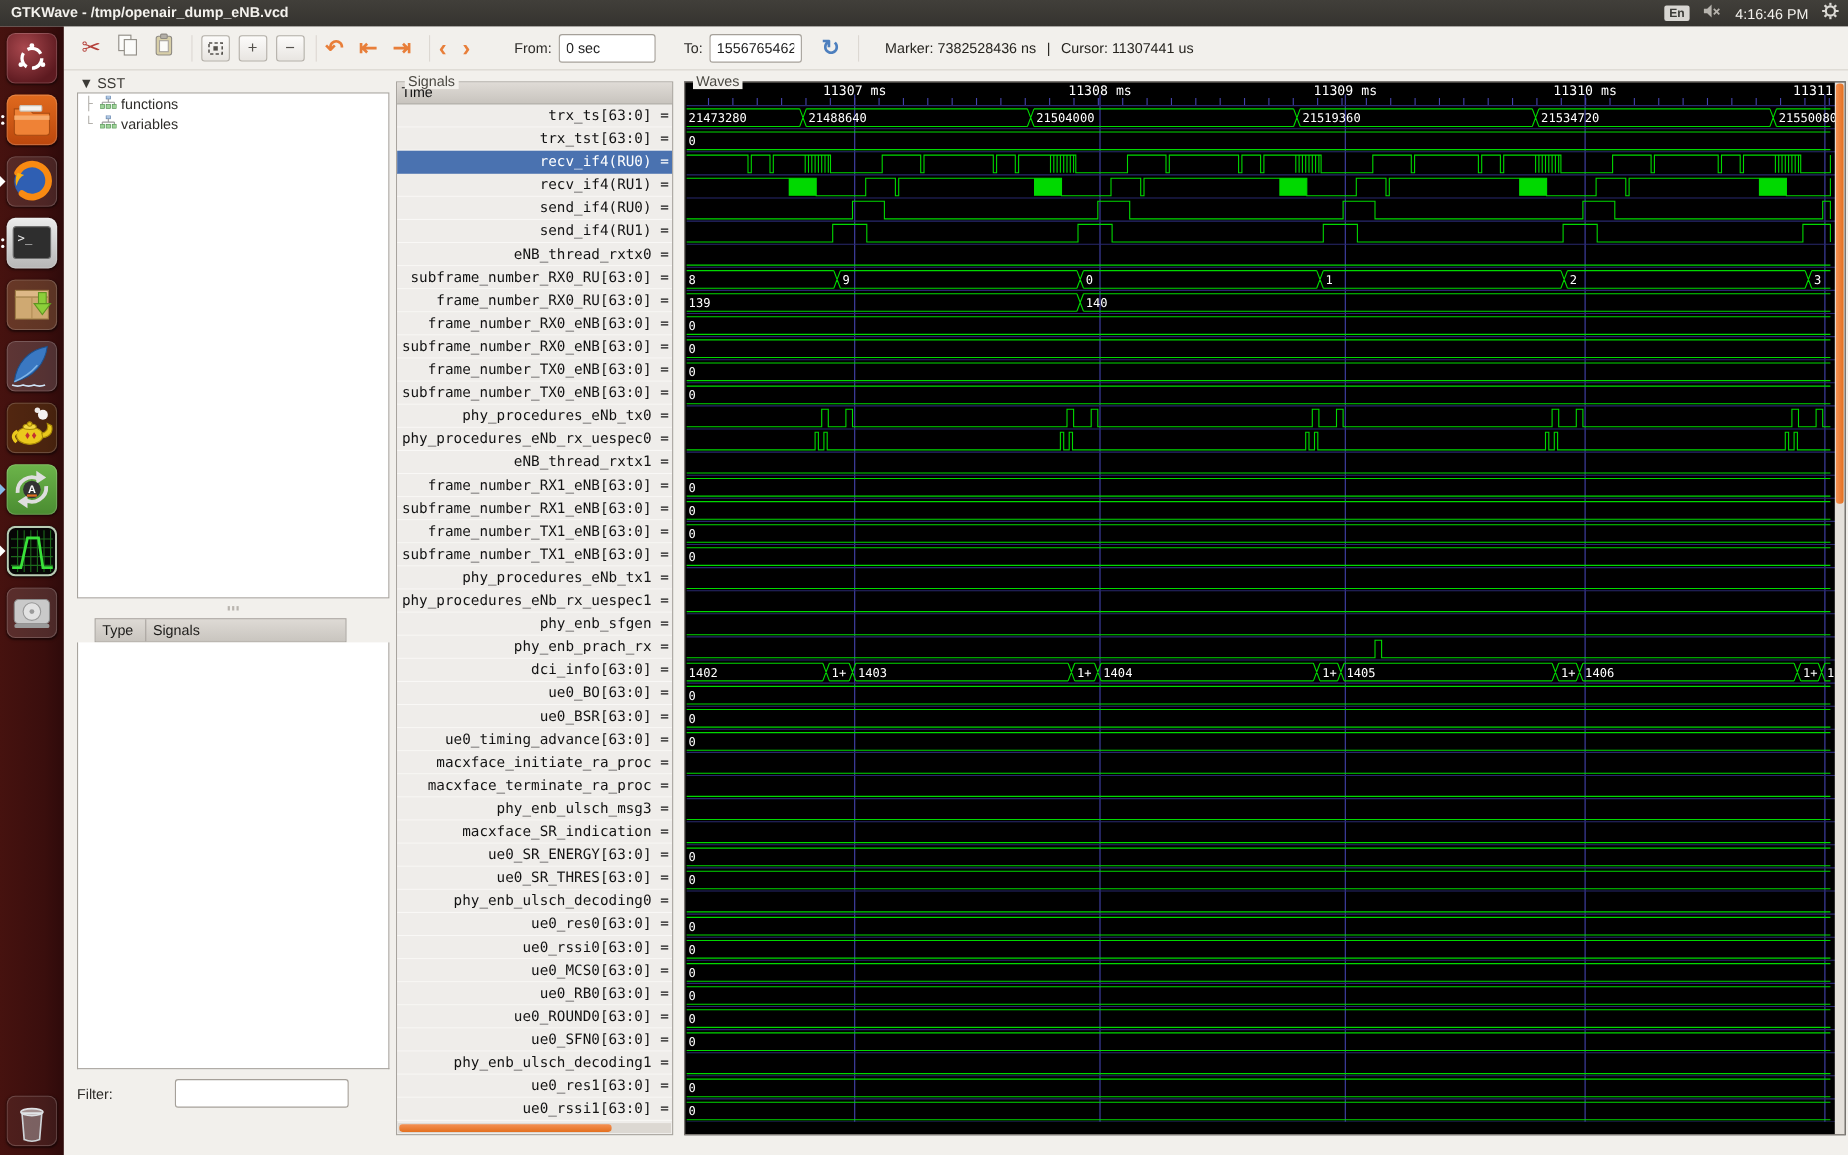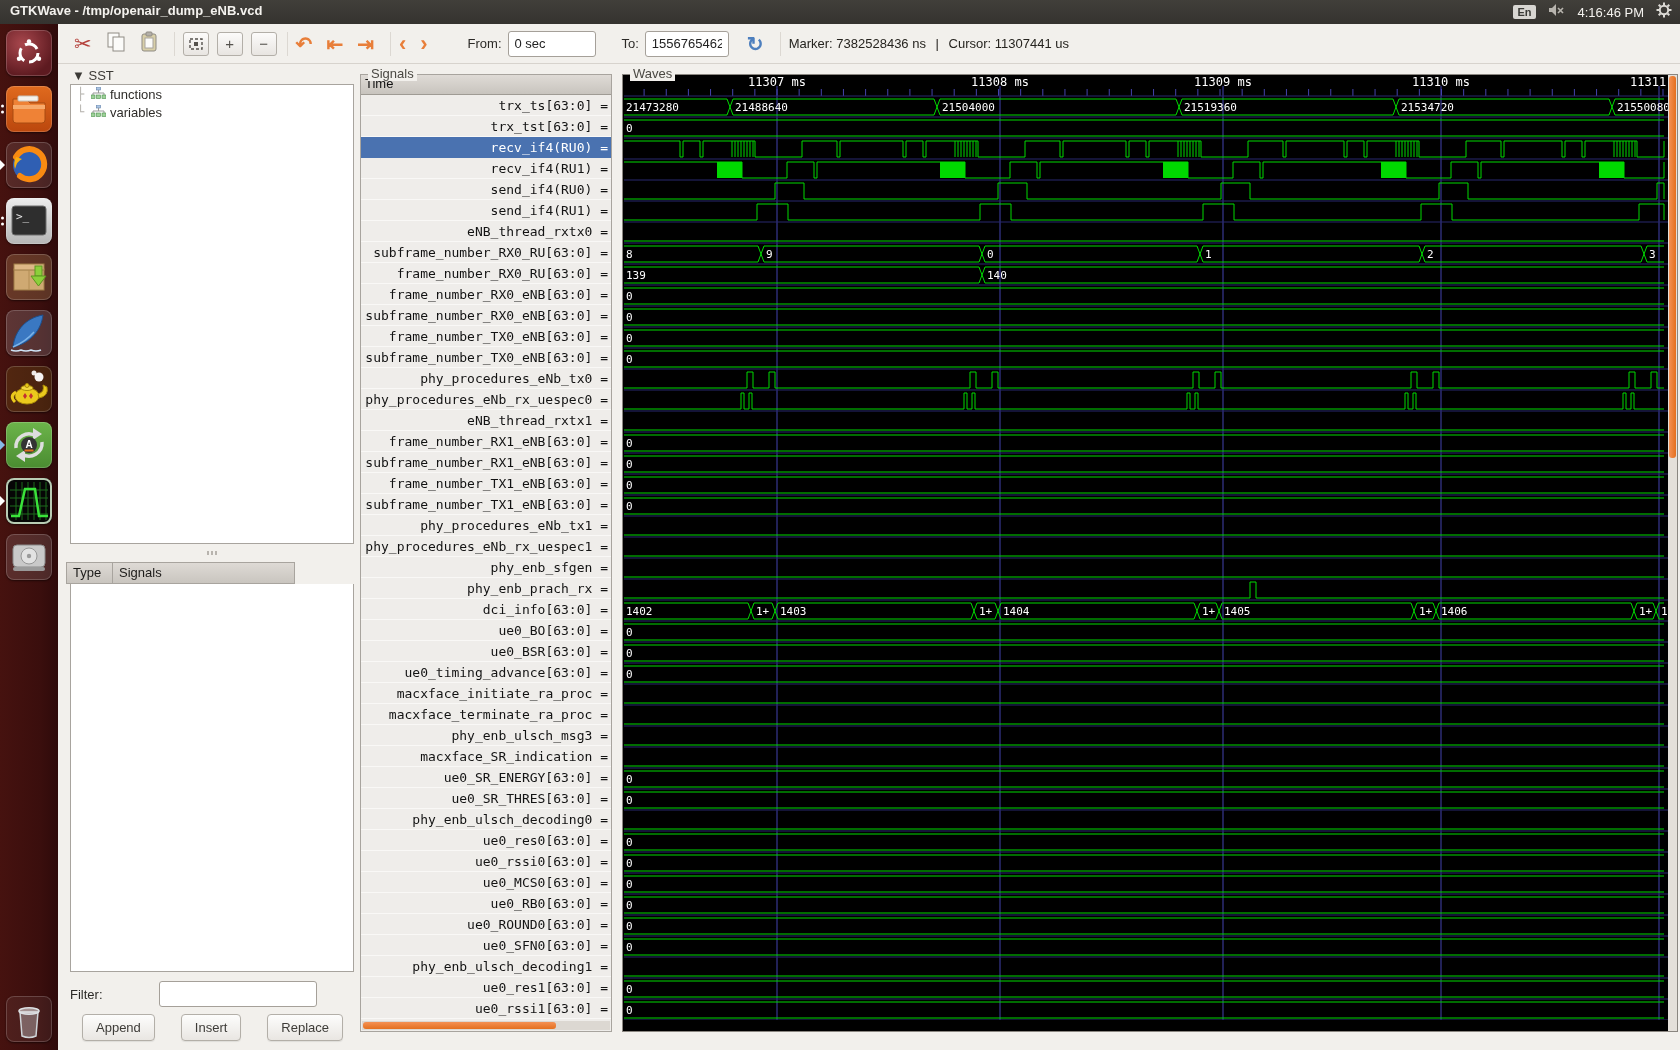--- a/index.html
+++ b/index.html
@@ -52,34 +52,34 @@
   .tico.chev { color:#e87e39; font-size:22px; font-weight:bold; }
   .tico.blue { color:#4d7fbe; font-size:20px; font-weight:bold; }
   .ticosvg { margin-right:14px; }
   .tsep { width:1px; height:24px; background:#dcd8d2; margin:0 8px 0 2px; }
   .minibtn { width:26px; height:24px; margin-right:8px; border:1px solid #b3afa8; border-radius:3px;
              background:linear-gradient(#fcfbfa,#e8e5e1); display:flex; align-items:center; justify-content:center;
              font-size:15px; color:#55524d; }
   .tlabel { font-size:13px; color:#2c2a27; margin:0 6px 0 10px;padding-left:16px; }
   .tentry { height:26px; border:1px solid #a5a099; border-radius:3px; background:#fff;
             font-size:13px; padding:0 6px; color:#222; font-family:"Liberation Sans",sans-serif; }
-  .marker-text { font-size:13px; color:#26241f; white-space:nowrap; }
+  .marker-text { font-size:13px; color:#26241f; margin-left:16px; white-space:nowrap; }
   .marker-text span { margin-right:6px; }
 
   
   .sst-title { position:absolute; left:14px; top:44px; font-size:13px; color:#3c3a36; }
   .treebox { position:absolute; left:12px; top:60px; width:284px; height:460px;
              background:#fff; border:1px solid #a8a49e; overflow:hidden; }
   .treerow { display:flex; align-items:center; height:18px; font-size:13px; color:#2e2c29; padding-left:6px; }
   .treerow .br { color:#b3b0ab; font-family:"DejaVu Sans Mono",monospace; font-size:12px; width:14px; }
   .treerow svg { margin-right:4px; }
   .splitter { position:absolute; left:12px; top:524px; width:284px; height:10px; display:flex;
               align-items:center; justify-content:center; gap:2px; }
   .splitter i { width:2px; height:4px; background:#b8b4ae; display:block; }
-  .colshdr { position:absolute; left:8px; top:538px; width:229px; height:22px;
+  .colshdr { position:absolute; left:28px; top:538px; width:229px; height:22px;
              border:1px solid #a8a49e; background:linear-gradient(#dedad5,#c9c5bf);
              display:flex; font-size:13px; color:#1c1b19; }
   .colshdr .c1 { width:46px; border-right:1px solid #a8a49e; padding:2px 0 0 6px; }
   .colshdr .c2 { padding:2px 0 0 6px; }
   .emptylist { position:absolute; left:12px; top:560px; width:284px; height:388px;
                background:#fff; border:1px solid #a8a49e; border-top:none; }
   .filterrow { position:absolute; left:12px; top:956px; width:284px; height:28px; display:flex; align-items:center;gap:48px; }
   .filterrow label { font-size:13px; color:#2c2a27; margin-right:8px; }
   .filterrow input { width:158px; height:26px; border:1px solid #a5a099; border-radius:3px; background:#fff; padding:0 6px; }
   .btnrow { position:absolute; left:24px; top:990px; width:280px; display:flex; gap:26px; }
@@ -343,25 +343,20 @@
       <i></i>
     </div>
   <div class="colshdr">
     <div class="c1">Type</div>
     <div class="c2">Signals</div>
   </div>
   <div class="emptylist"></div>
   <div class="filterrow">
     <label>Filter:</label>
     <input value="" style="">
-  </div>
-  <div class="btnrow">
-    <button class="gbtn">Append</button>
-    <button class="gbtn">Insert</button>
-    <button class="gbtn">Replace</button>
   </div>
 
   <span class="frame-label sig-frame-label">Signals</span>
   <div class="sigpanel">
     <div class="sighdr">Time</div>
     <div class="sigrows">
         <div class="sigrow">trx_ts[63:0] =</div>
         <div class="sigrow">trx_tst[63:0] =</div>
         <div class="sigrow sel">recv_if4(RU0) =</div>
         <div class="sigrow">recv_if4(RU1) =</div>

